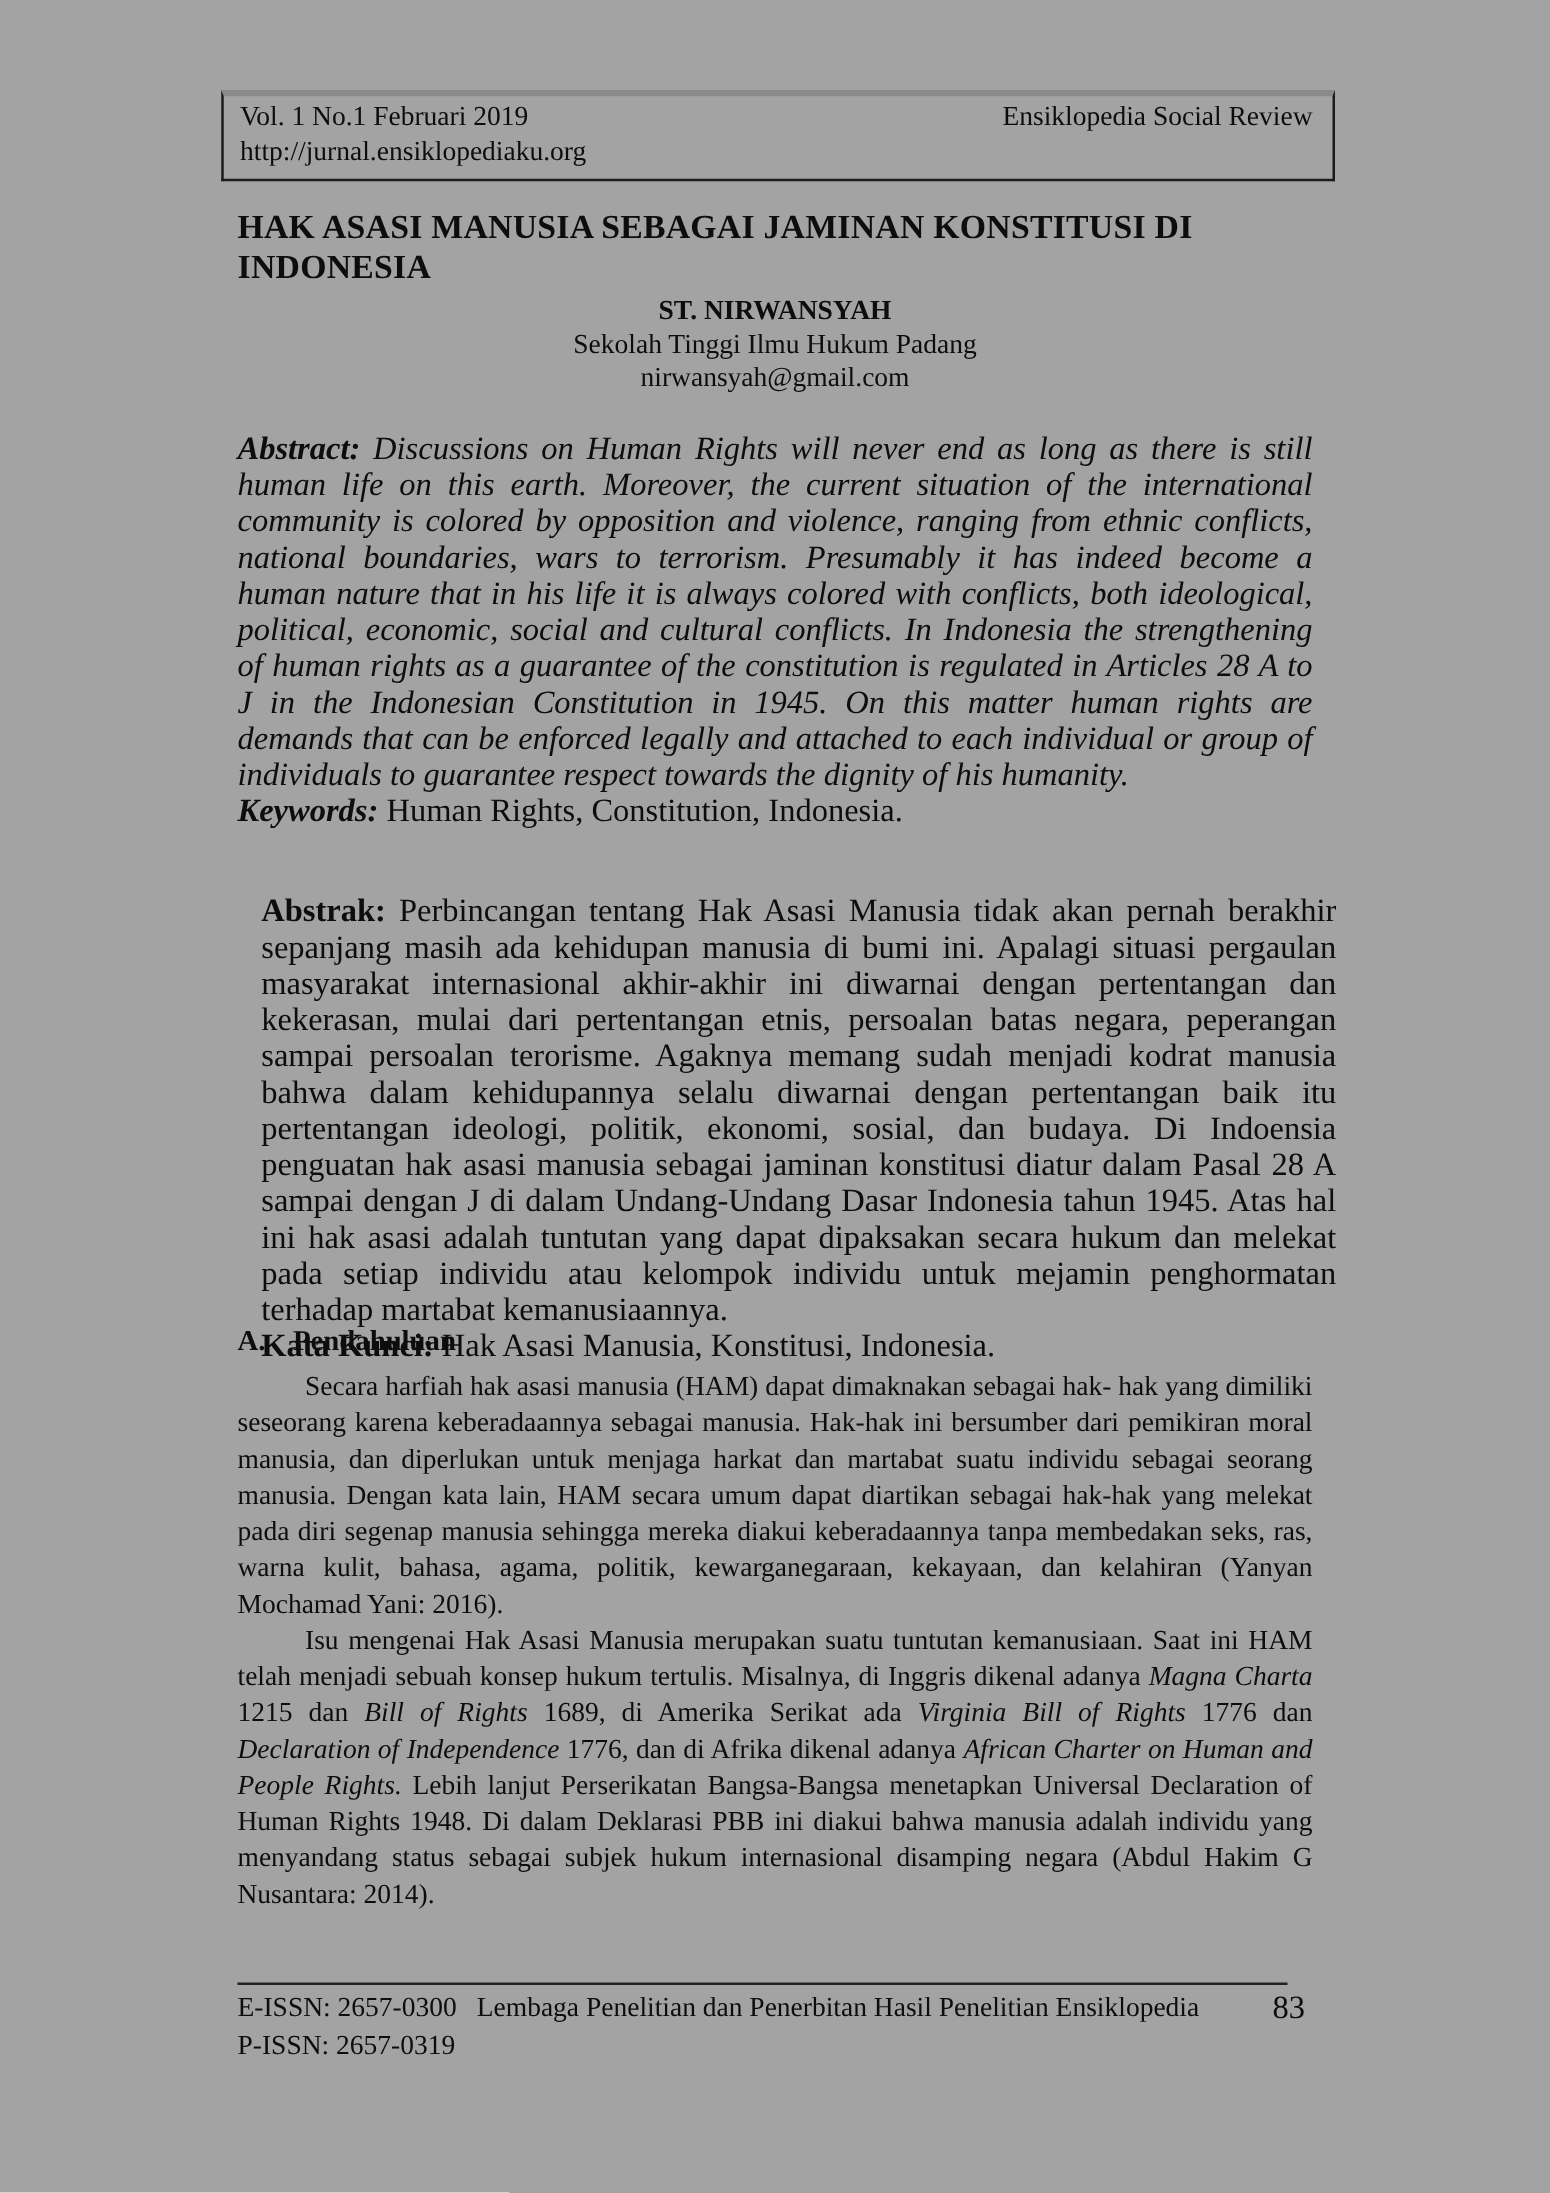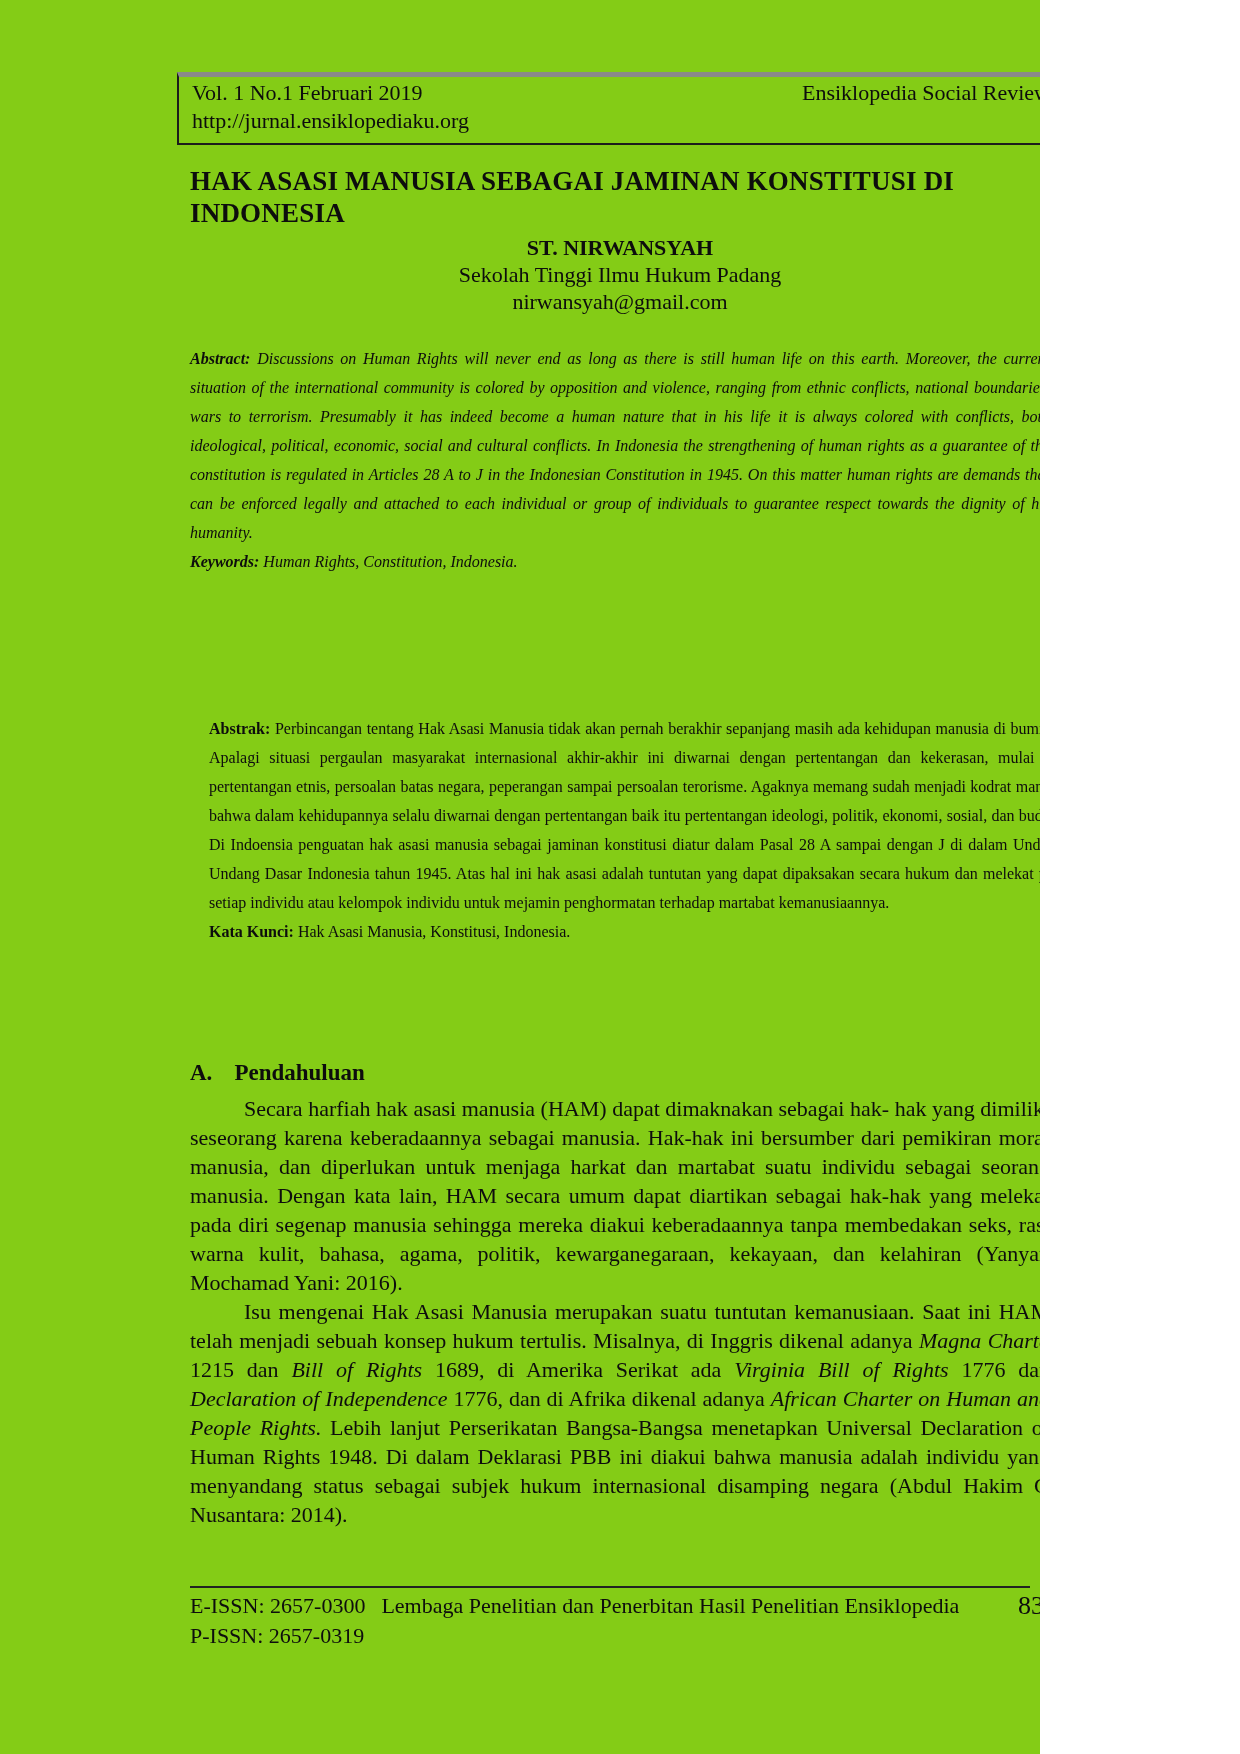--- a/index.html
+++ b/index.html
@@ -1,20 +1,20 @@
 <!DOCTYPE html>
 <html><head>
 <meta charset="utf-8">
 <style>
   html, body { margin: 0; padding: 0; background: #ffffff; }
   .sheet {
     position: relative;
-    width: 1040px;
+    width: 1240px;
     height: 1754px;
-    background: #84cc16;
+    background: #a3a3a3;
     font-family: "Liberation Serif", "DejaVu Serif", serif;
     color: #0d0d0d;
     overflow: hidden;
   }
   
   .header-box {
     position: absolute;
     left: 177px;
     top: 72px;
     width: 891px;
@@ -47,21 +47,21 @@
     text-align: center;
     font-size: 22px;
     line-height: 27px;
   }
   .author-name { font-weight: bold; }
   
   .abstract-block {
     position: absolute;
     left: 190px;
     width: 860px;
-    font-size: 16px;
+    font-size: 26px;
     line-height: 29px;
     text-align: justify;
   }
   .abstract-en { top: 344px; }
   .abstract-id { top: 714px; margin-left: 19px; }
   .abstract-block p { margin: 0; }
   
   .section-block {
     position: absolute;
     left: 190px;
@@ -117,21 +117,21 @@
   <div class="article-title">HAK ASASI MANUSIA SEBAGAI JAMINAN KONSTITUSI DI INDONESIA</div>
 
   <div class="author-block">
     <div class="author-name">ST. NIRWANSYAH</div>
     <div>Sekolah Tinggi Ilmu Hukum Padang</div>
     <div>nirwansyah@gmail.com</div>
   </div>
 
   <div class="abstract-block abstract-en">
     <p><span style="font-style: italic; font-weight: bold;">Abstract: </span><span style="font-style: italic;">Discussions on Human Rights will never end as long as there is still human life on this earth. Moreover, the current situation of the international community is colored by opposition and violence, ranging from ethnic conflicts, national boundaries, wars to terrorism. Presumably it has indeed become a human nature that in his life it is always colored with conflicts, both ideological, political, economic, social and cultural conflicts. In Indonesia the strengthening of human rights as a guarantee of the constitution is regulated in Articles 28 A to J in the Indonesian Constitution in 1945. On this matter human rights are demands that can be enforced legally and attached to each individual or group of individuals to guarantee respect towards the dignity of his humanity.</span></p>
-    <p><span style="font-style: italic; font-weight: bold;">Keywords: </span><span style="font-style: italic;">Human Rights, Constitution, Indonesia.</span></p>
+    <p><span style="font-style: italic; font-weight: bold;">Keywords: </span><span style="">Human Rights, Constitution, Indonesia.</span></p>
   </div>
 
   <div class="abstract-block abstract-id">
     <p><span style="font-weight: bold;">Abstrak: </span><span>Perbincangan tentang Hak Asasi Manusia tidak akan pernah berakhir sepanjang masih ada kehidupan manusia di bumi ini. Apalagi situasi pergaulan masyarakat internasional akhir-akhir ini diwarnai dengan pertentangan dan kekerasan, mulai dari pertentangan etnis, persoalan batas negara, peperangan sampai persoalan terorisme. Agaknya memang sudah menjadi kodrat manusia bahwa dalam kehidupannya selalu diwarnai dengan pertentangan baik itu pertentangan ideologi, politik, ekonomi, sosial, dan budaya. Di Indoensia penguatan hak asasi manusia sebagai jaminan konstitusi diatur dalam Pasal 28 A sampai dengan J di dalam Undang-Undang Dasar Indonesia tahun 1945. Atas hal ini hak asasi adalah tuntutan yang dapat dipaksakan secara hukum dan melekat pada setiap individu atau kelompok individu untuk mejamin penghormatan terhadap martabat kemanusiaannya.</span></p>
     <p><span style="font-weight: bold;">Kata Kunci: </span><span>Hak Asasi Manusia, Konstitusi, Indonesia.</span></p>
   </div>
 
   <div class="section-block">
     <div class="section-heading">
       <span class="section-label">A.</span>

